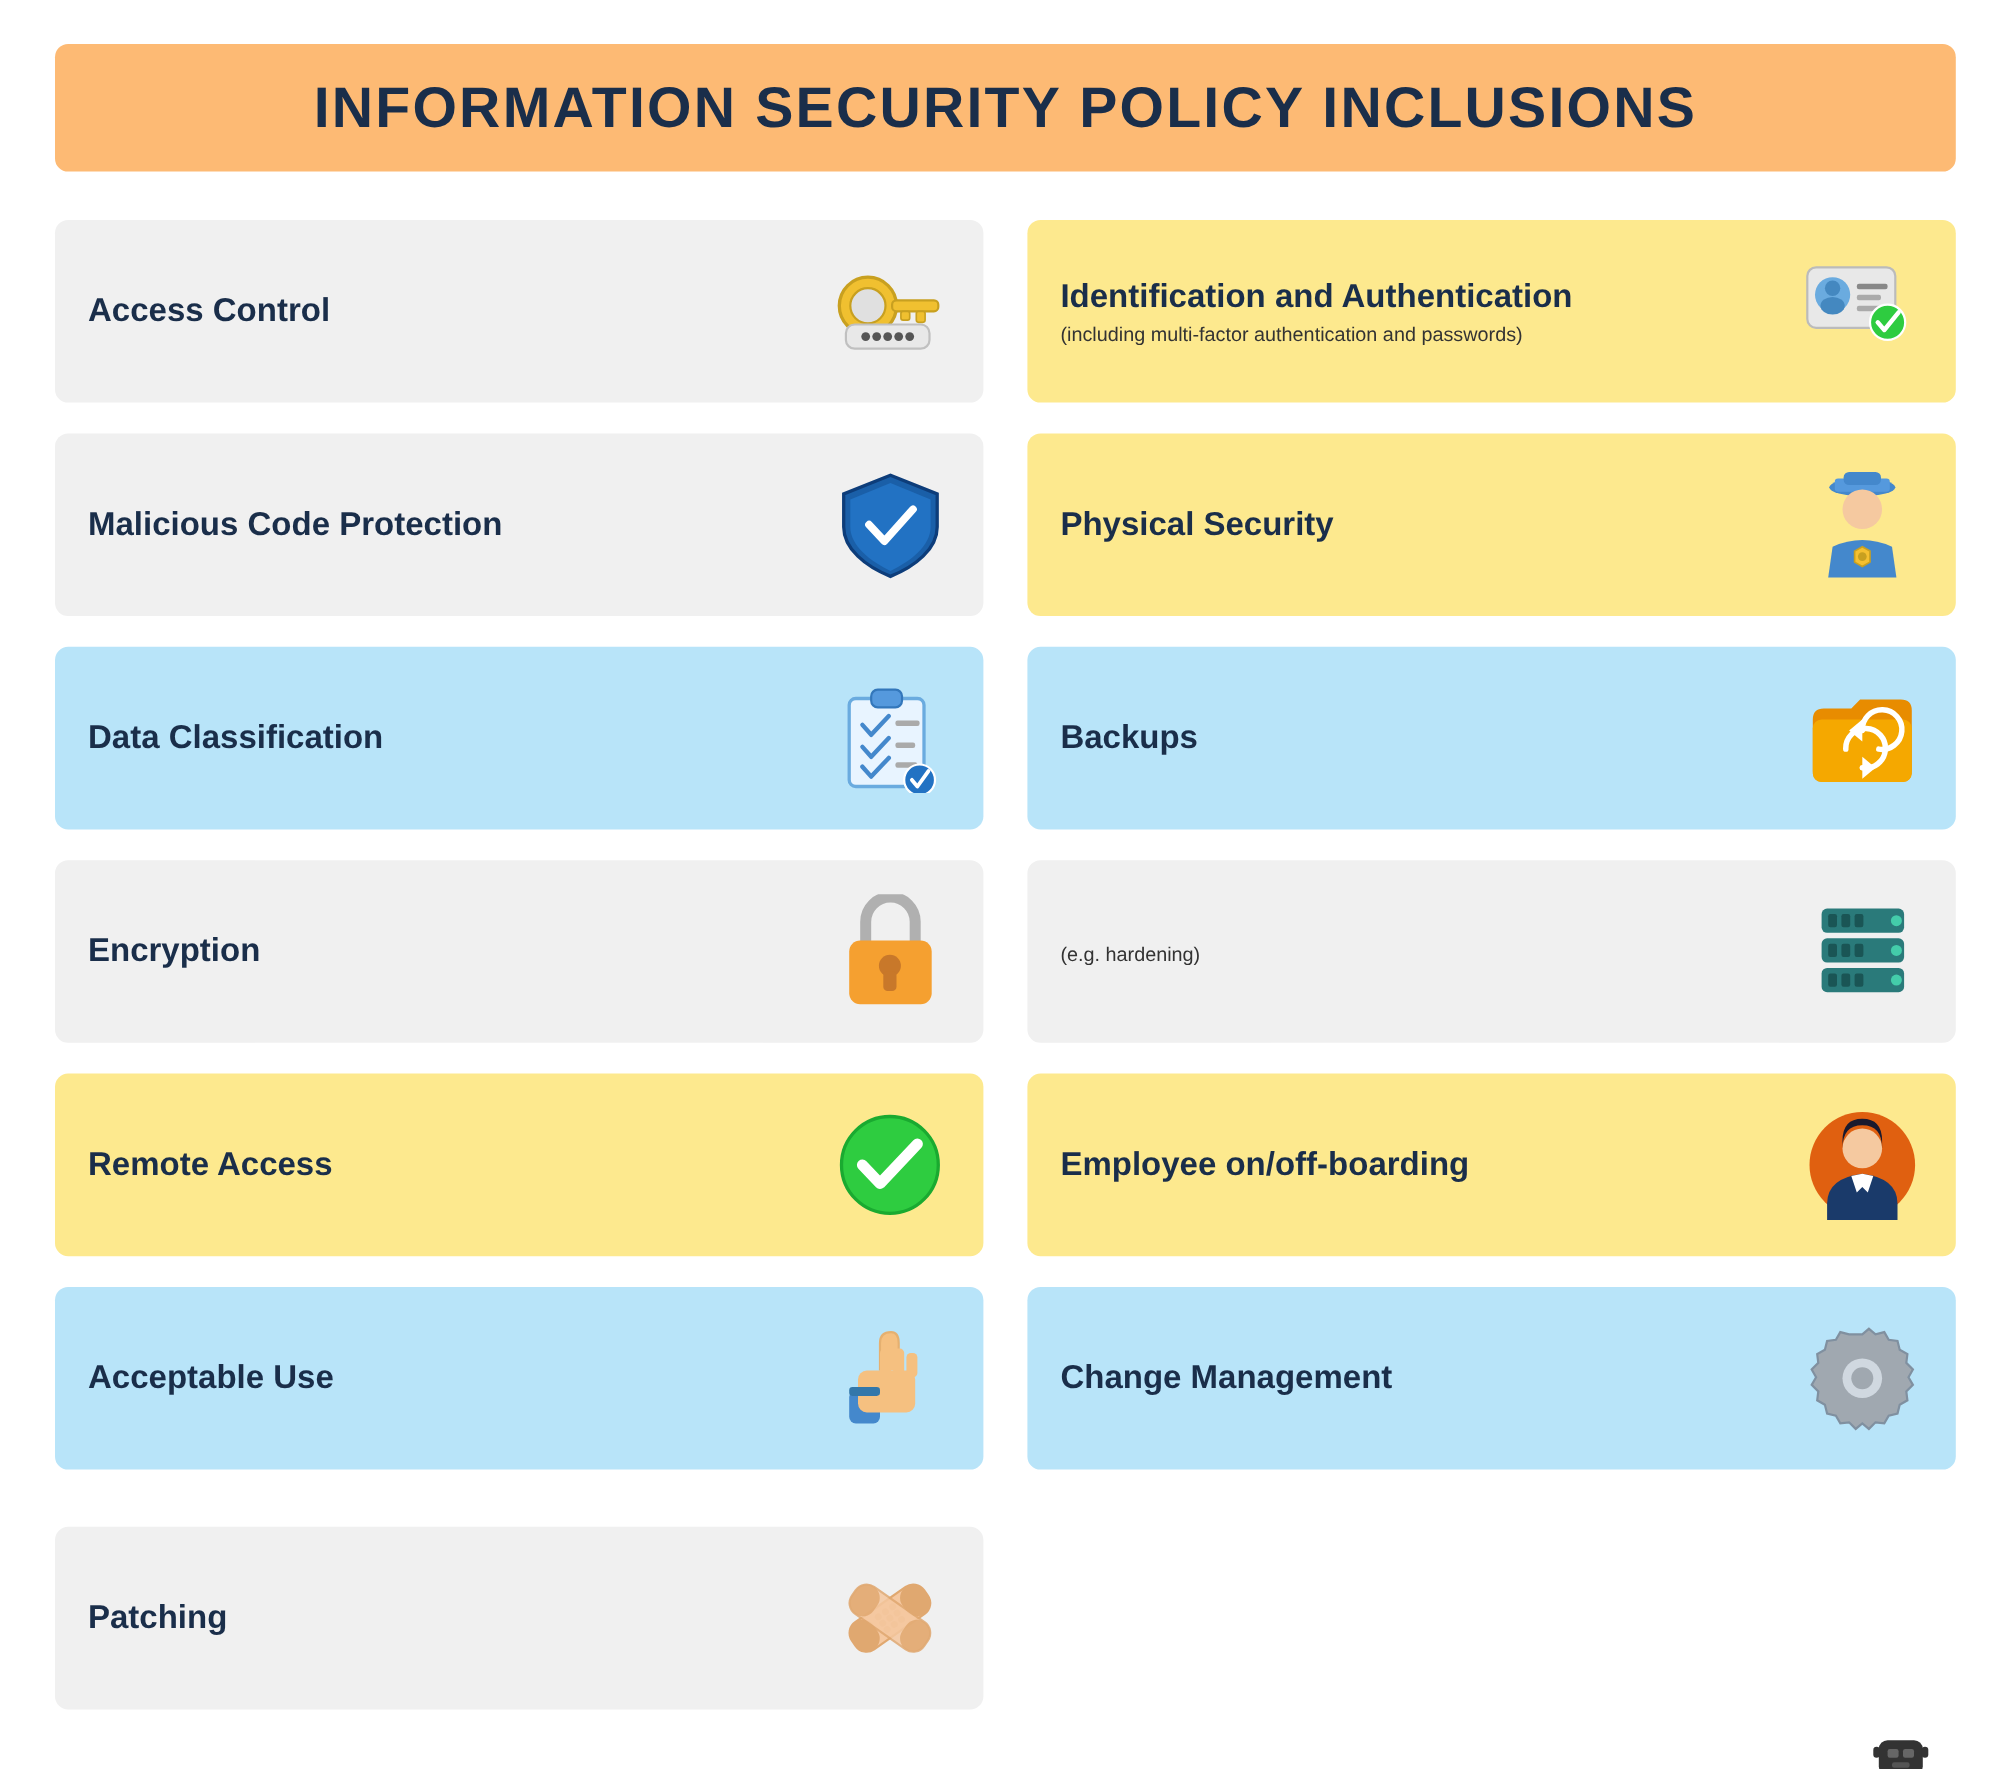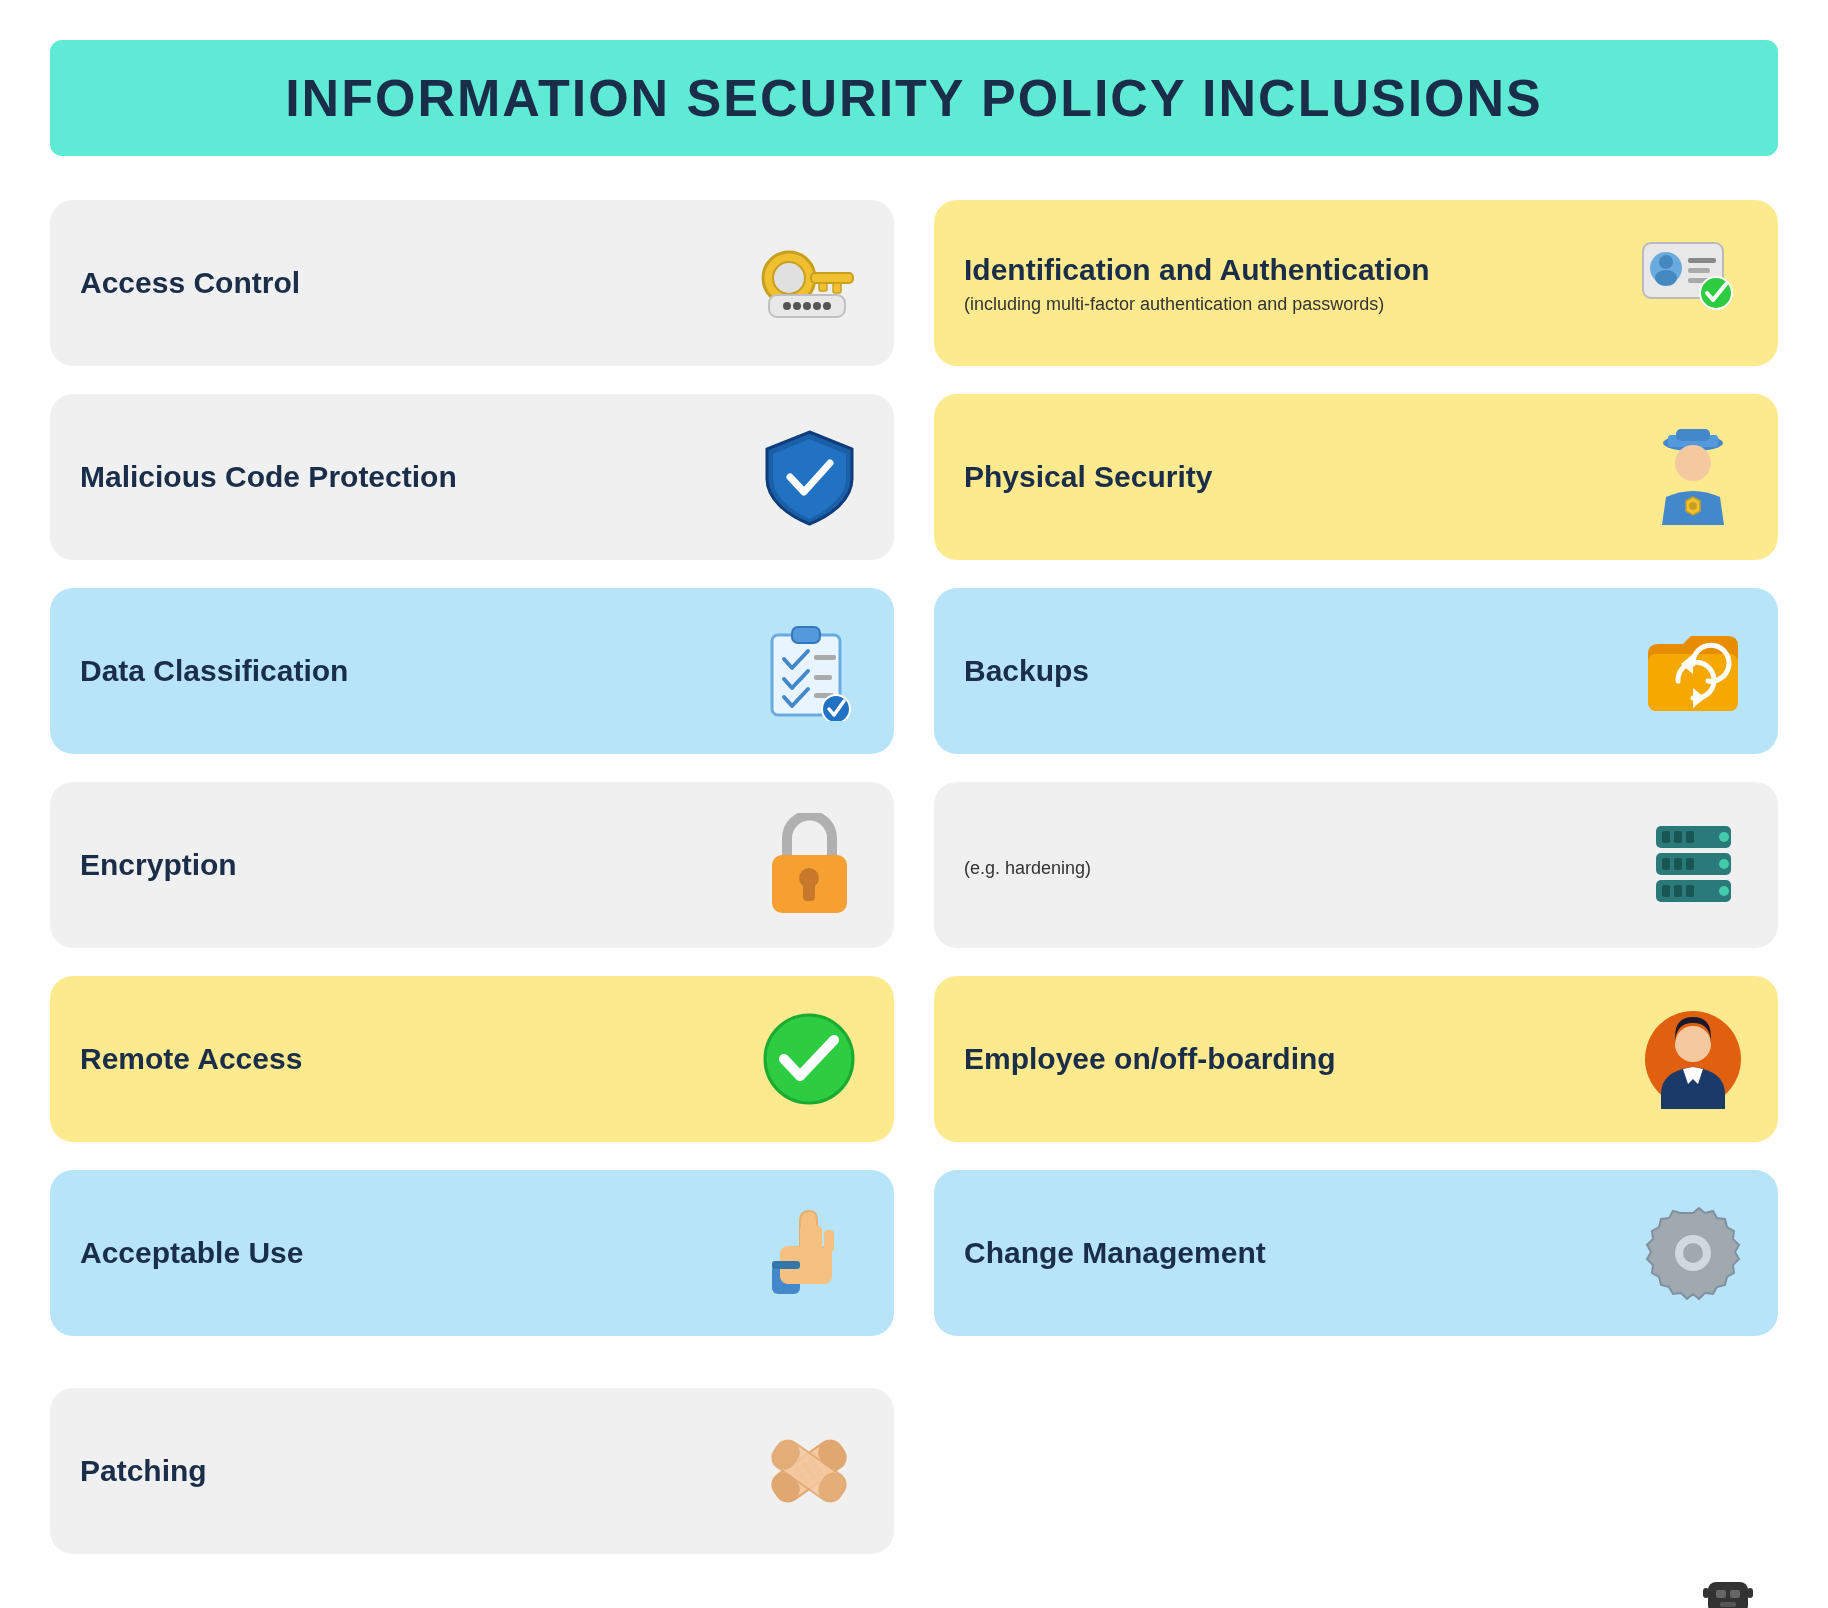--- a/index.html
+++ b/index.html
@@ -4,40 +4,40 @@
   <style>
     * { box-sizing: border-box; margin: 0; padding: 0; }
     body {
       background: #ffffff;
       font-family: 'Arial', sans-serif;
       width: 1828px;
       min-height: 1608px;
       padding: 40px 50px;
     }
     .header-banner {
-      background: #5eead4;
+      background: #fdba74;
       border-radius: 12px;
       text-align: center;
       padding: 28px 20px;
       margin-bottom: 44px;
     }
     .header-banner h1 {
       font-size: 52px;
       font-weight: 900;
       color: #1a2e4a;
       letter-spacing: 2px;
       text-transform: uppercase;
     }
     .grid {
       display: grid;
       grid-template-columns: 1fr 1fr;
       gap: 28px 40px;
     }
     .card {
-      border-radius: 23px;
+      border-radius: 12px;
       display: flex;
       align-items: center;
       justify-content: space-between;
       padding: 28px 30px;
       min-height: 150px;
       position: relative;
     }
     .card.gray { background: #f0f0f0; }
     .card.yellow { background: #fde98e; }
     .card.blue { background: #b8e4f9; }

